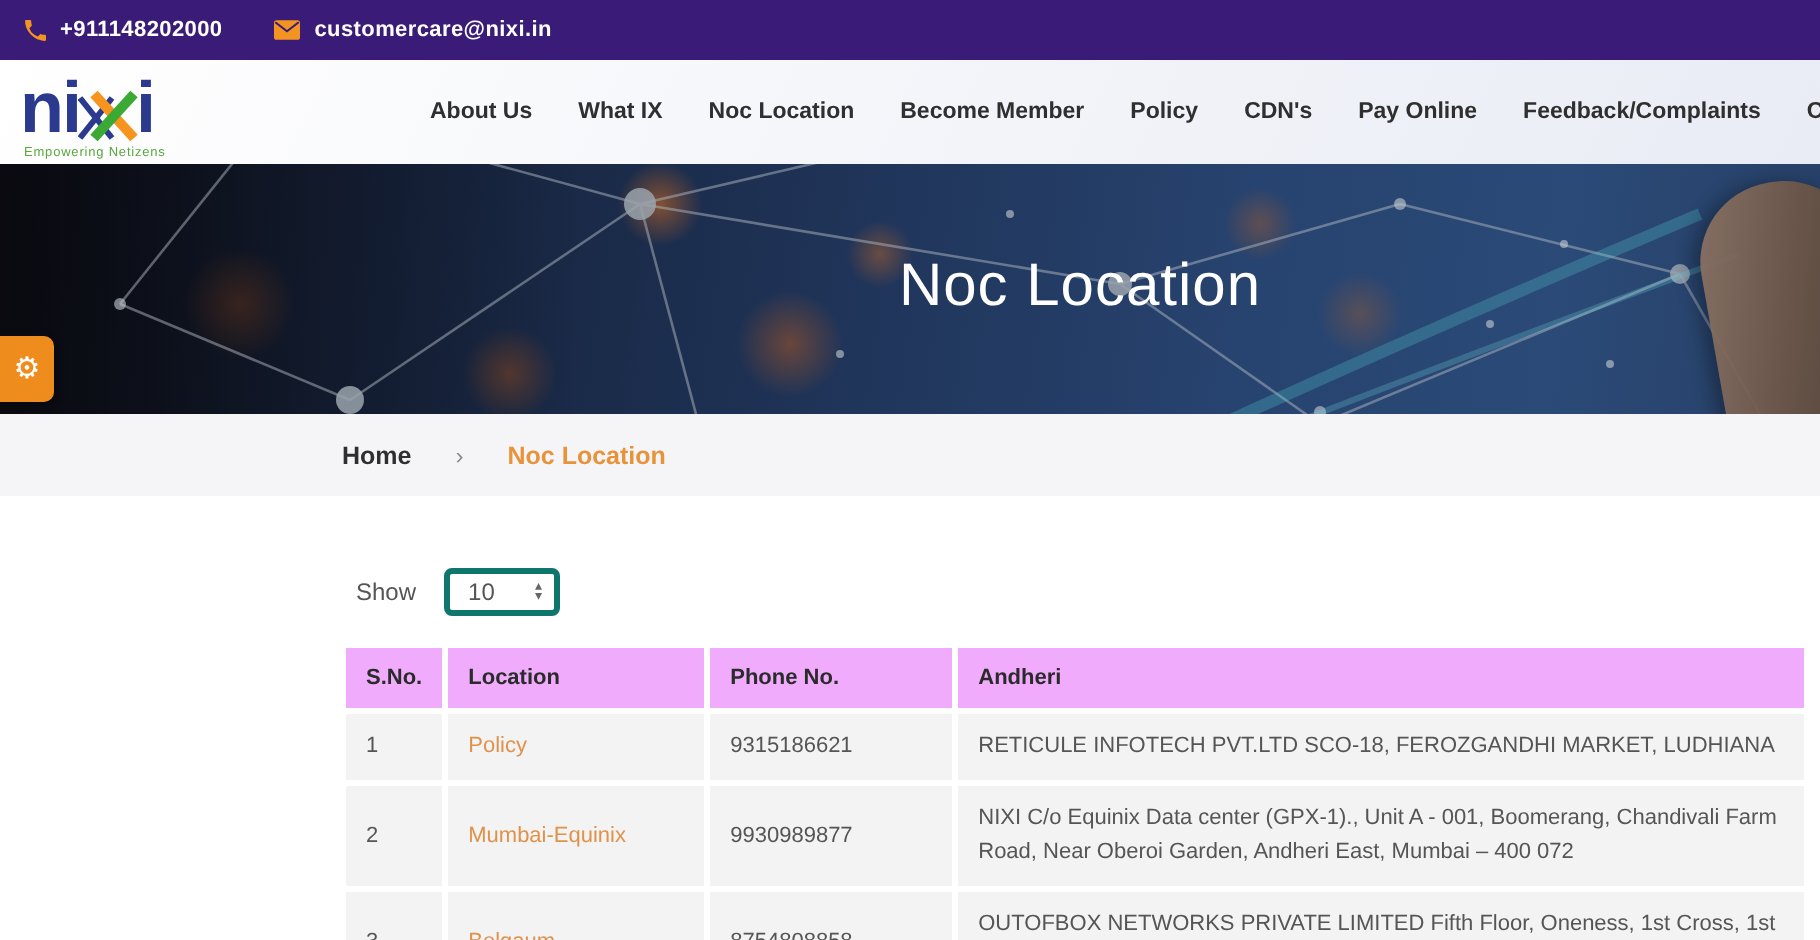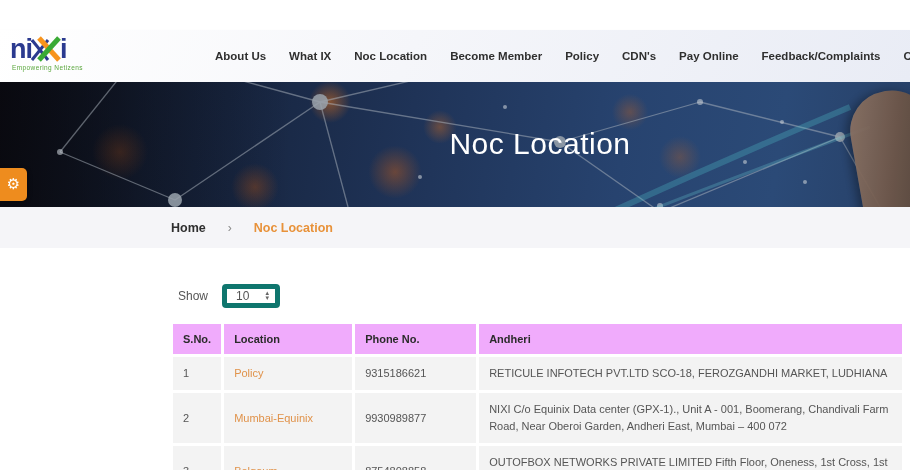--- a/index.html
+++ b/index.html
@@ -13,21 +13,21 @@
   .topbar .group { display:flex; align-items:center; gap:7px; margin-right:26px; cursor:pointer; }
   .topbar .txt { color:#ffffff; font-size:11px; font-weight:bold; letter-spacing:.2px; }
   .topbar svg { display:block; }
 
   
   .header { position:absolute; top:30px; left:0; width:910px; height:52px;
     background:linear-gradient(115deg,#ffffff 0%, #f5f6fa 45%, #e9ecf5 100%);
     box-shadow:0 1px 2px rgba(0,0,0,.08); }
   .logo { position:absolute; left:10px; top:6px; width:95px; cursor:pointer; }
   .logo-row { display:flex; align-items:flex-end; line-height:1; }
-  .logo-txt { color:#2b3a8f; font-weight:bold; font-size:27px; letter-spacing:-1px; }
+  .logo-txt { color:#2b3a8f; font-weight:bold; font-size:36px; letter-spacing:-1px; }
   .logo-x { margin:0 -1px 1px -1px; }
   .logo-tag { font-size:6.5px; color:#5aa73c; letter-spacing:.4px; margin-top:1px; margin-left:2px; }
 
   .nav { position:absolute; left:215px; top:0; height:52px; display:flex; align-items:center; gap:23px; }
   .nav-item { font-size:11.5px; font-weight:bold; color:#2f2f2f; white-space:nowrap; cursor:pointer; }
 
   
   .hero { position:absolute; top:82px; left:0; width:910px; height:125px; overflow:hidden;
     background:
       radial-gradient(circle 30px at 330px 20px, rgba(214,110,30,.55), transparent 70%),
@@ -57,41 +57,56 @@
   .crumb-bar { position:absolute; top:207px; left:0; width:910px; height:41px; background:#f5f5f8; }
   .crumb { position:absolute; left:171px; top:0; height:41px; display:flex; align-items:center; gap:22px; font-size:12.5px; }
   .crumb-home { color:#2f2f2f; font-weight:bold; cursor:pointer; }
   .crumb-sep { color:#8a8a8a; font-size:12px; }
   .crumb-current { color:#e8923a; font-weight:bold; }
 
   
   .content { position:absolute; top:248px; left:0; width:910px; height:222px; background:#ffffff; }
   .show-row { margin:36px 0 0 178px; display:flex; align-items:center; }
   .show-label { font-size:12px; color:#555; }
-  .show-select { margin-left:14px; width:58px; height:24px; border:5px solid #0f766e; border-radius:4px;
+  .show-select { margin-left:14px; width:58px; height:24px; border:3px solid #0f766e; border-radius:4px;
     background:#fff; display:flex; align-items:center; padding:0 6px 0 9px; cursor:pointer; }
   .show-value { font-size:12px; color:#555; flex:1; }
   .spin { display:flex; flex-direction:column; line-height:5px; color:#666;
     font-size:7px; font-family:"DejaVu Sans", sans-serif; }
 
   table.noc { margin:13px 0 0 170px; width:735px; border-collapse:separate; border-spacing:3px; }
   table.noc th { background:#f0abfc; color:#2b2b2b; font-size:11px; font-weight:bold;
     text-align:left; padding:9px 10px; height:30px; }
   table.noc td { background:#f3f3f3; color:#555; font-size:11px; padding:8px 10px;
     vertical-align:middle; line-height:1.55; }
   .col-sno { width:33px; }
   .col-loc { width:128px; }
   .col-phone { width:121px; }
   td.loc a { color:#e0924a; text-decoration:none; cursor:pointer; }
 </style>
 </head>
 <body>
 
 <div class="page">
 
+  <div class="topbar">
+    <div class="group">
+      <svg class="icon" width="11" height="11" viewBox="0 0 20 20">
+        <path fill="#f39322" d="M6.6 10.8c1.9 1.9 4.1 3.4 5.9 4.3l2-2c.3-.3.7-.4 1-.2 1.1.4 2.3.6 3.5.6.6 0 1 .4 1 1V18c0 .6-.4 1-1 1C9.6 19 1 10.4 1 1c0-.6.4-1 1-1h3.5c.6 0 1 .4 1 1 0 1.2.2 2.4.6 3.5.1.3 0 .7-.2 1l-2 2z"></path>
+      </svg>
+      <span class="txt">+911148202000</span>
+    </div>
+    <div class="group">
+      <svg class="icon" width="13" height="10" viewBox="0 0 20 15">
+        <rect x="0" y="0" width="20" height="15" rx="2" fill="#f39322"></rect>
+        <path d="M1 1.5 L10 8.5 L19 1.5" fill="none" stroke="#3a1c78" stroke-width="1.6"></path>
+      </svg>
+      <span class="txt">customercare@nixi.in</span>
+    </div>
+  </div>
 
   <div class="header">
     <div class="logo">
       <div class="logo-row">
         <span class="logo-txt">ni</span>
         <svg class="logo-x" width="30" height="26" viewBox="0 0 30 26">
           <line x1="1" y1="4" x2="17" y2="24" stroke="#2b3a8f" stroke-width="3"></line>
           <line x1="17" y1="4" x2="1" y2="24" stroke="#2b3a8f" stroke-width="3"></line>
           <line x1="8" y1="2" x2="28" y2="24" stroke="#f7941d" stroke-width="5"></line>
           <line x1="28" y1="2" x2="8" y2="24" stroke="#3aaa35" stroke-width="5"></line>

